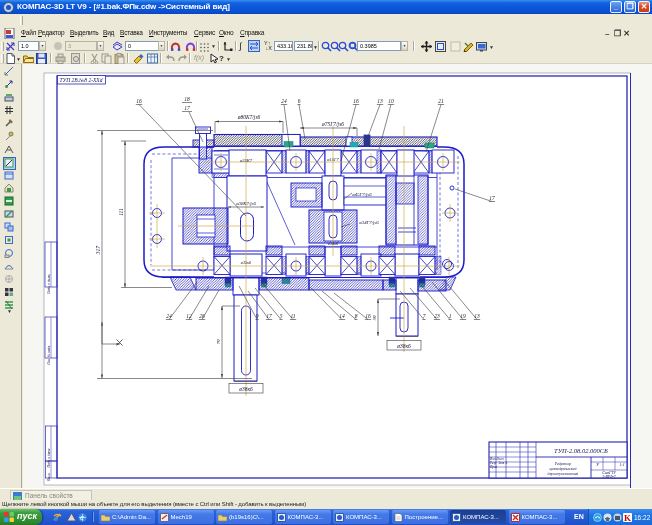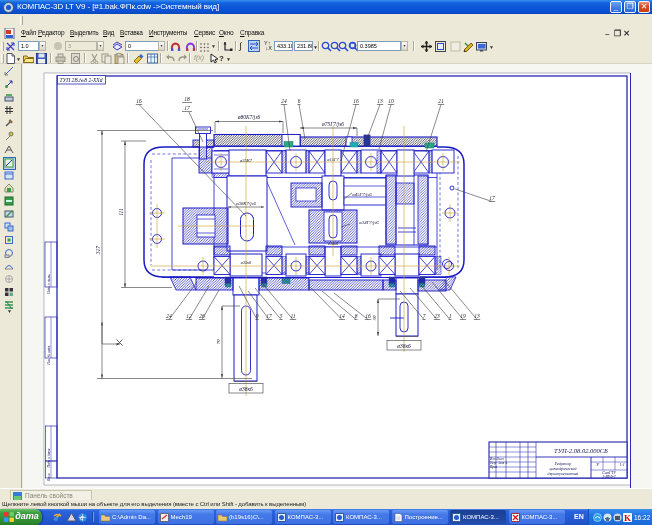--- a/index.html
+++ b/index.html
@@ -1,20 +1,20 @@
 <!DOCTYPE html>
 <html><head><meta charset="utf-8">
 <style>
 *{margin:0;padding:0;box-sizing:border-box}
 html,body{width:652px;height:525px;overflow:hidden;font-family:"Liberation Sans",sans-serif;background:#ece9d8}
 .abs{position:absolute}
 #page{position:relative;width:652px;height:525px}
 
 #title{position:absolute;left:0;top:0;width:652px;height:14px;
-background:linear-gradient(180deg,#388eef 0%,#1263e0 20%,#0c54d8 55%,#0a4fd0 85%,#0a45b8 100%);color:#fff;font-size:8.5px;font-weight:normal;line-height:14px}
+background:linear-gradient(180deg,#388eef 0%,#1263e0 20%,#0c54d8 55%,#0a4fd0 85%,#0a45b8 100%);color:#fff;font-size:8.5px;font-weight:bold;line-height:14px}
 #title .txt{position:absolute;left:17px;top:0;white-space:nowrap;letter-spacing:-0.1px;font-size:8px}
 .tbtn{position:absolute;top:1px;width:12px;height:12px;border-radius:2px;border:1px solid #eef4ff;font-size:8px;color:#fff;text-align:center;line-height:10px;background:linear-gradient(180deg,#6aa4f4,#2a63d8)}
 #bclose{background:linear-gradient(180deg,#f09176,#dd4f28 40%,#c83d12)}
 
 .row{position:absolute;left:0;width:652px;background:#ece9d8}
 .grip{position:absolute;top:2px;width:3px;height:9px;border-left:1px solid #fff;border-right:1px solid #aca899}
 .sep{position:absolute;top:1px;width:2px;height:10px;border-left:1px solid #aca899;border-right:1px solid #fff}
 .menu{position:absolute;top:3px;font-size:6.5px;letter-spacing:-0.2px;color:#111}
 .combo{position:absolute;top:1px;height:10px;background:#fff;border:1px solid #7f9db9;font-size:5.5px;color:#000;line-height:8px;padding-left:2px;overflow:hidden}
 .combo.dis{background:#ece9d8;color:#999;border-color:#b8b4a2}
@@ -690,21 +690,21 @@
           <rect x="1" y="4" width="7" height="4" fill="#6fc46f"></rect>
         </svg><span style="padding-left:14px">Панель свойств</span></div>
     </div>
 <div id="status">Щелкните левой кнопкой мыши на объекте для его выделения (вместе с Ctrl или Shift - добавить к выделенным)</div>
 <div id="task">
       <div id="start"><svg class="abs" style="left:4px;top:3px" width="10" height="10">
           <rect x="0" y="0" width="4.5" height="4.5" fill="#e33" rx="1"></rect>
           <rect x="5.5" y="0" width="4.5" height="4.5" fill="#6c6" rx="1"></rect>
           <rect x="0" y="5.5" width="4.5" height="4.5" fill="#39f" rx="1"></rect>
           <rect x="5.5" y="5.5" width="4.5" height="4.5" fill="#fc3" rx="1"></rect>
-        </svg><span style="padding-left:12px">дата</span></div>
+        </svg><span style="padding-left:12px">пуск</span></div>
       <svg class="abs" style="left:53px;top:4px" width="9" height="9">
         <path d="M1 7 L7 1 M1 3 Q4 0 8 3" stroke="#e8b030" stroke-width="1.6" fill="none"></path>
         <circle cx="3" cy="6" r="2" fill="#3a8ae0"></circle>
       </svg>
       <svg class="abs" style="left:67px;top:4px" width="9" height="9">
         <path d="M4.5 0 L9 8 H0 Z" fill="#d8d8e8" stroke="#556"></path>
       </svg>
       <svg class="abs" style="left:78px;top:4px" width="9" height="9">
         <circle cx="4.5" cy="4.5" r="4.2" fill="#3a8ae0"></circle>
         <path d="M1 4.5 H8 M4.5 1 V8" stroke="#bdf" stroke-width="0.8"></path>

